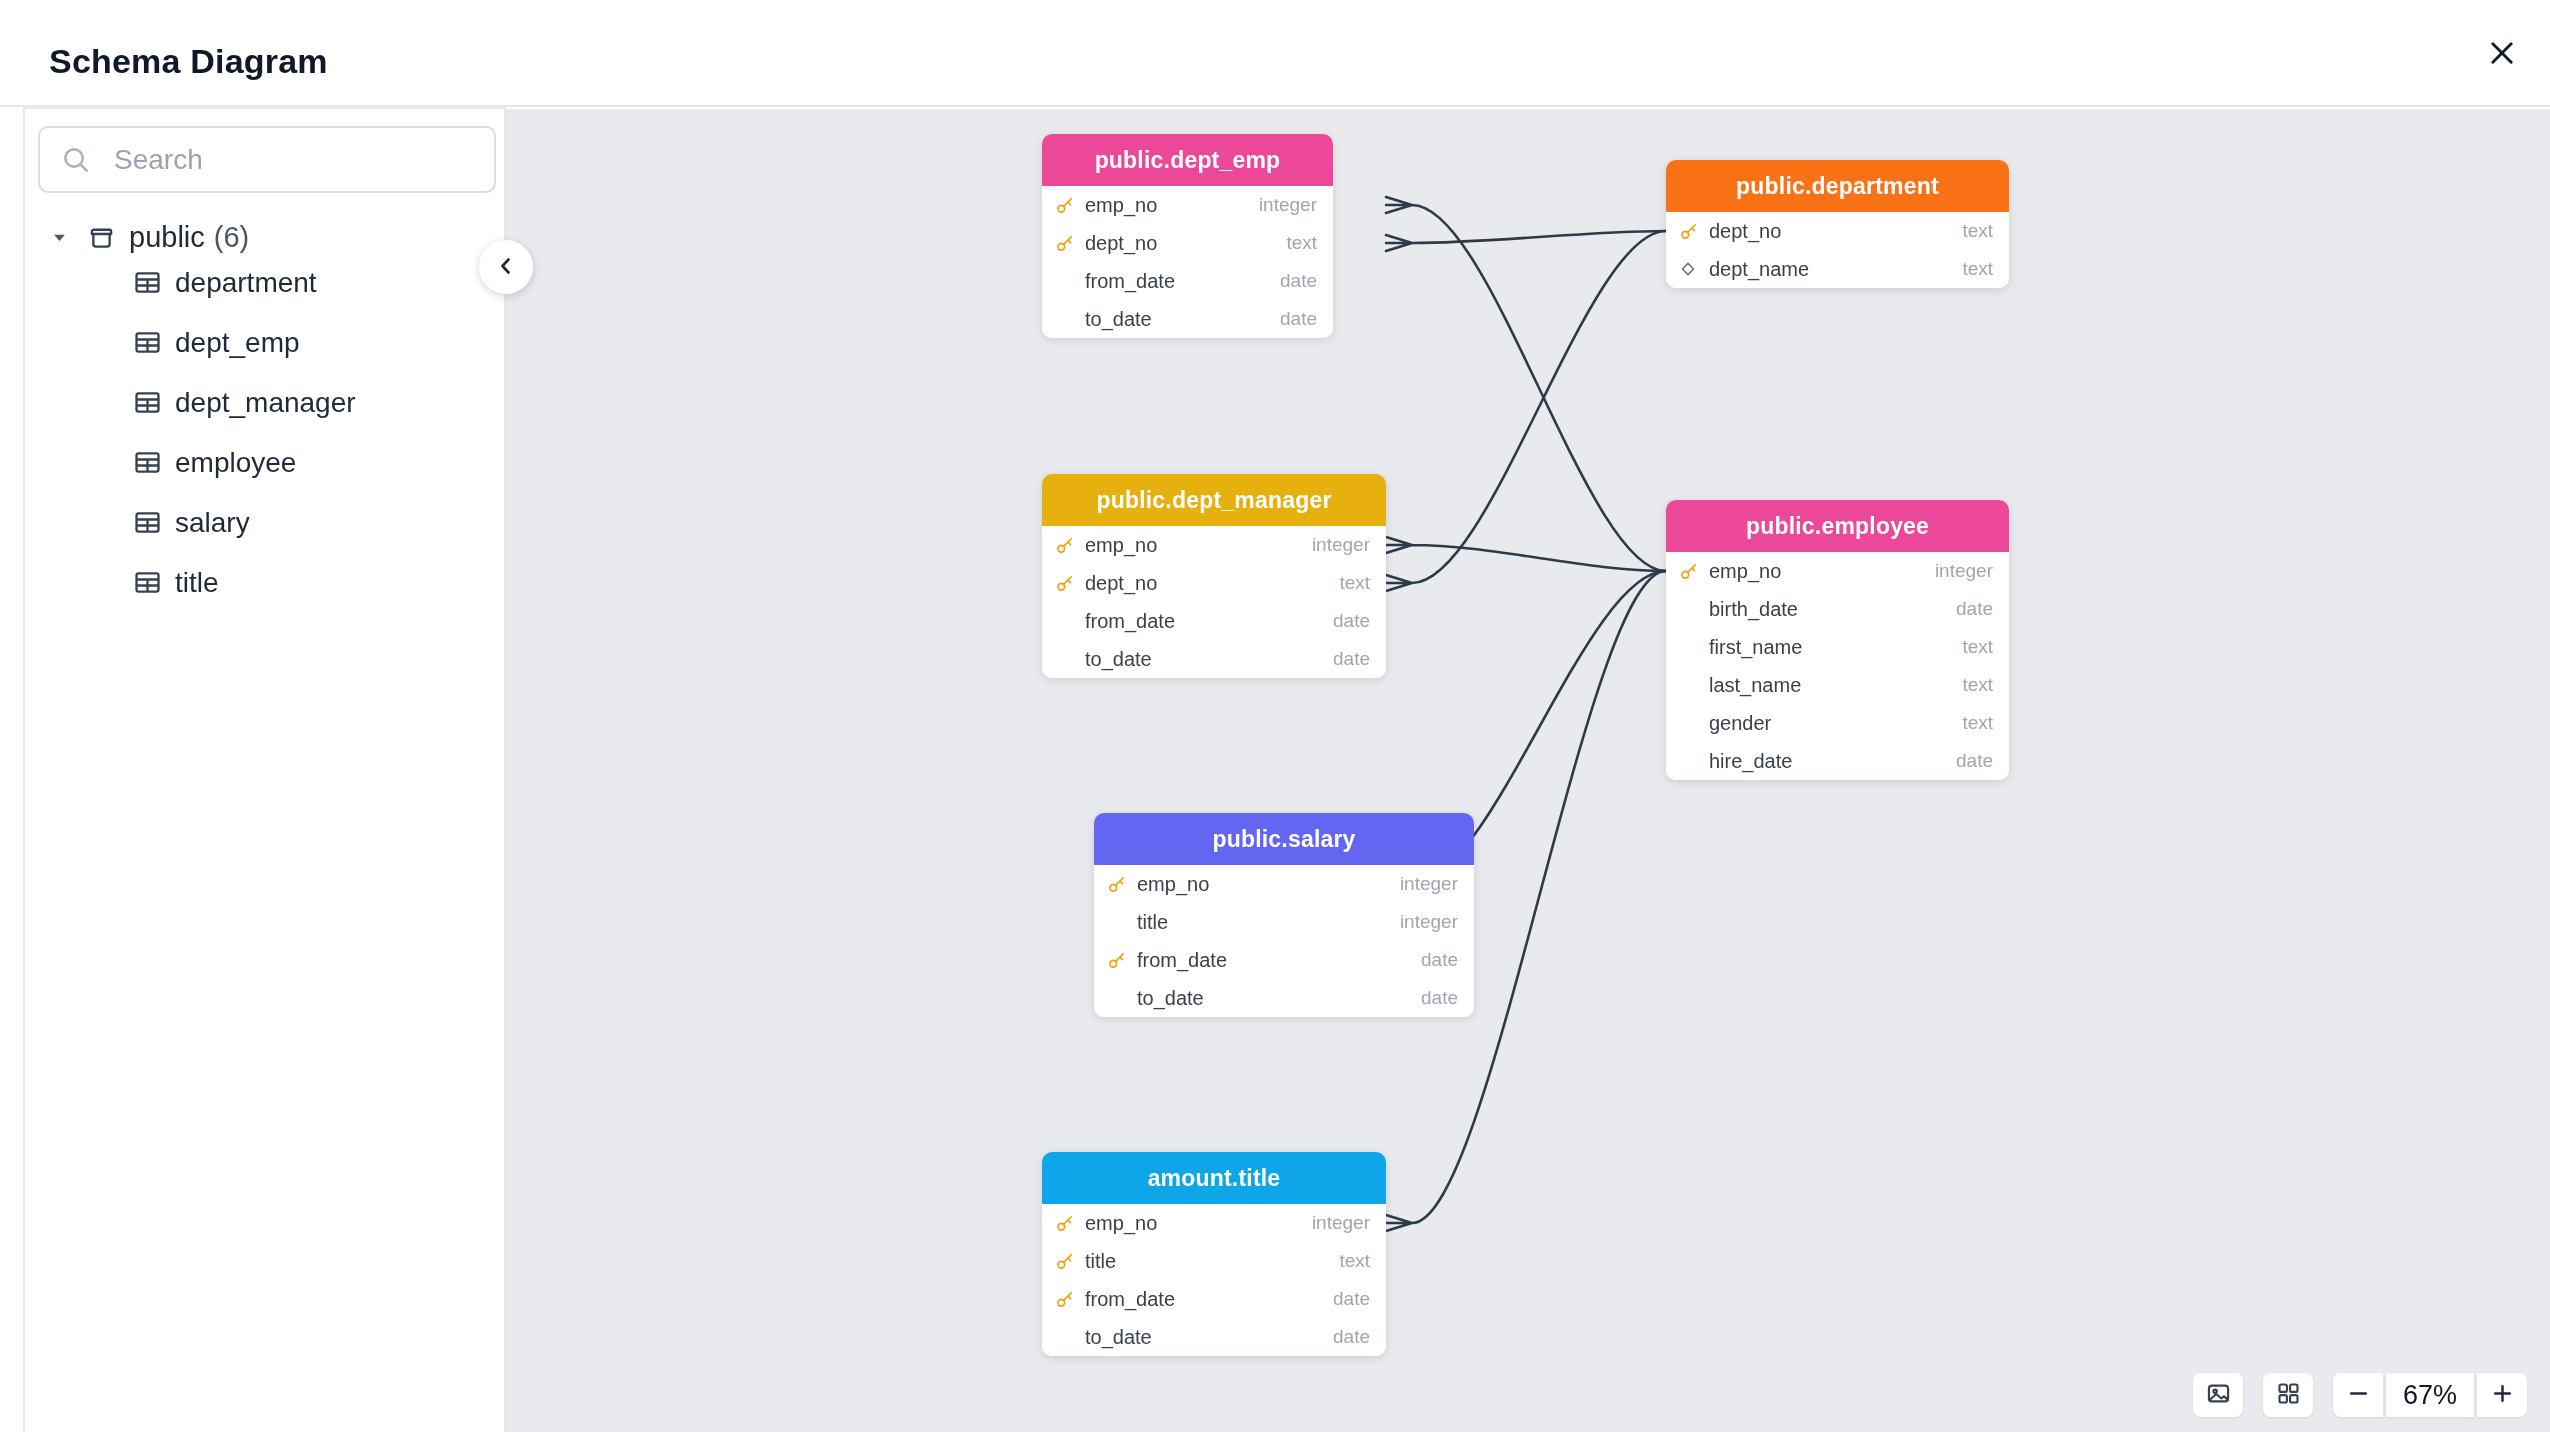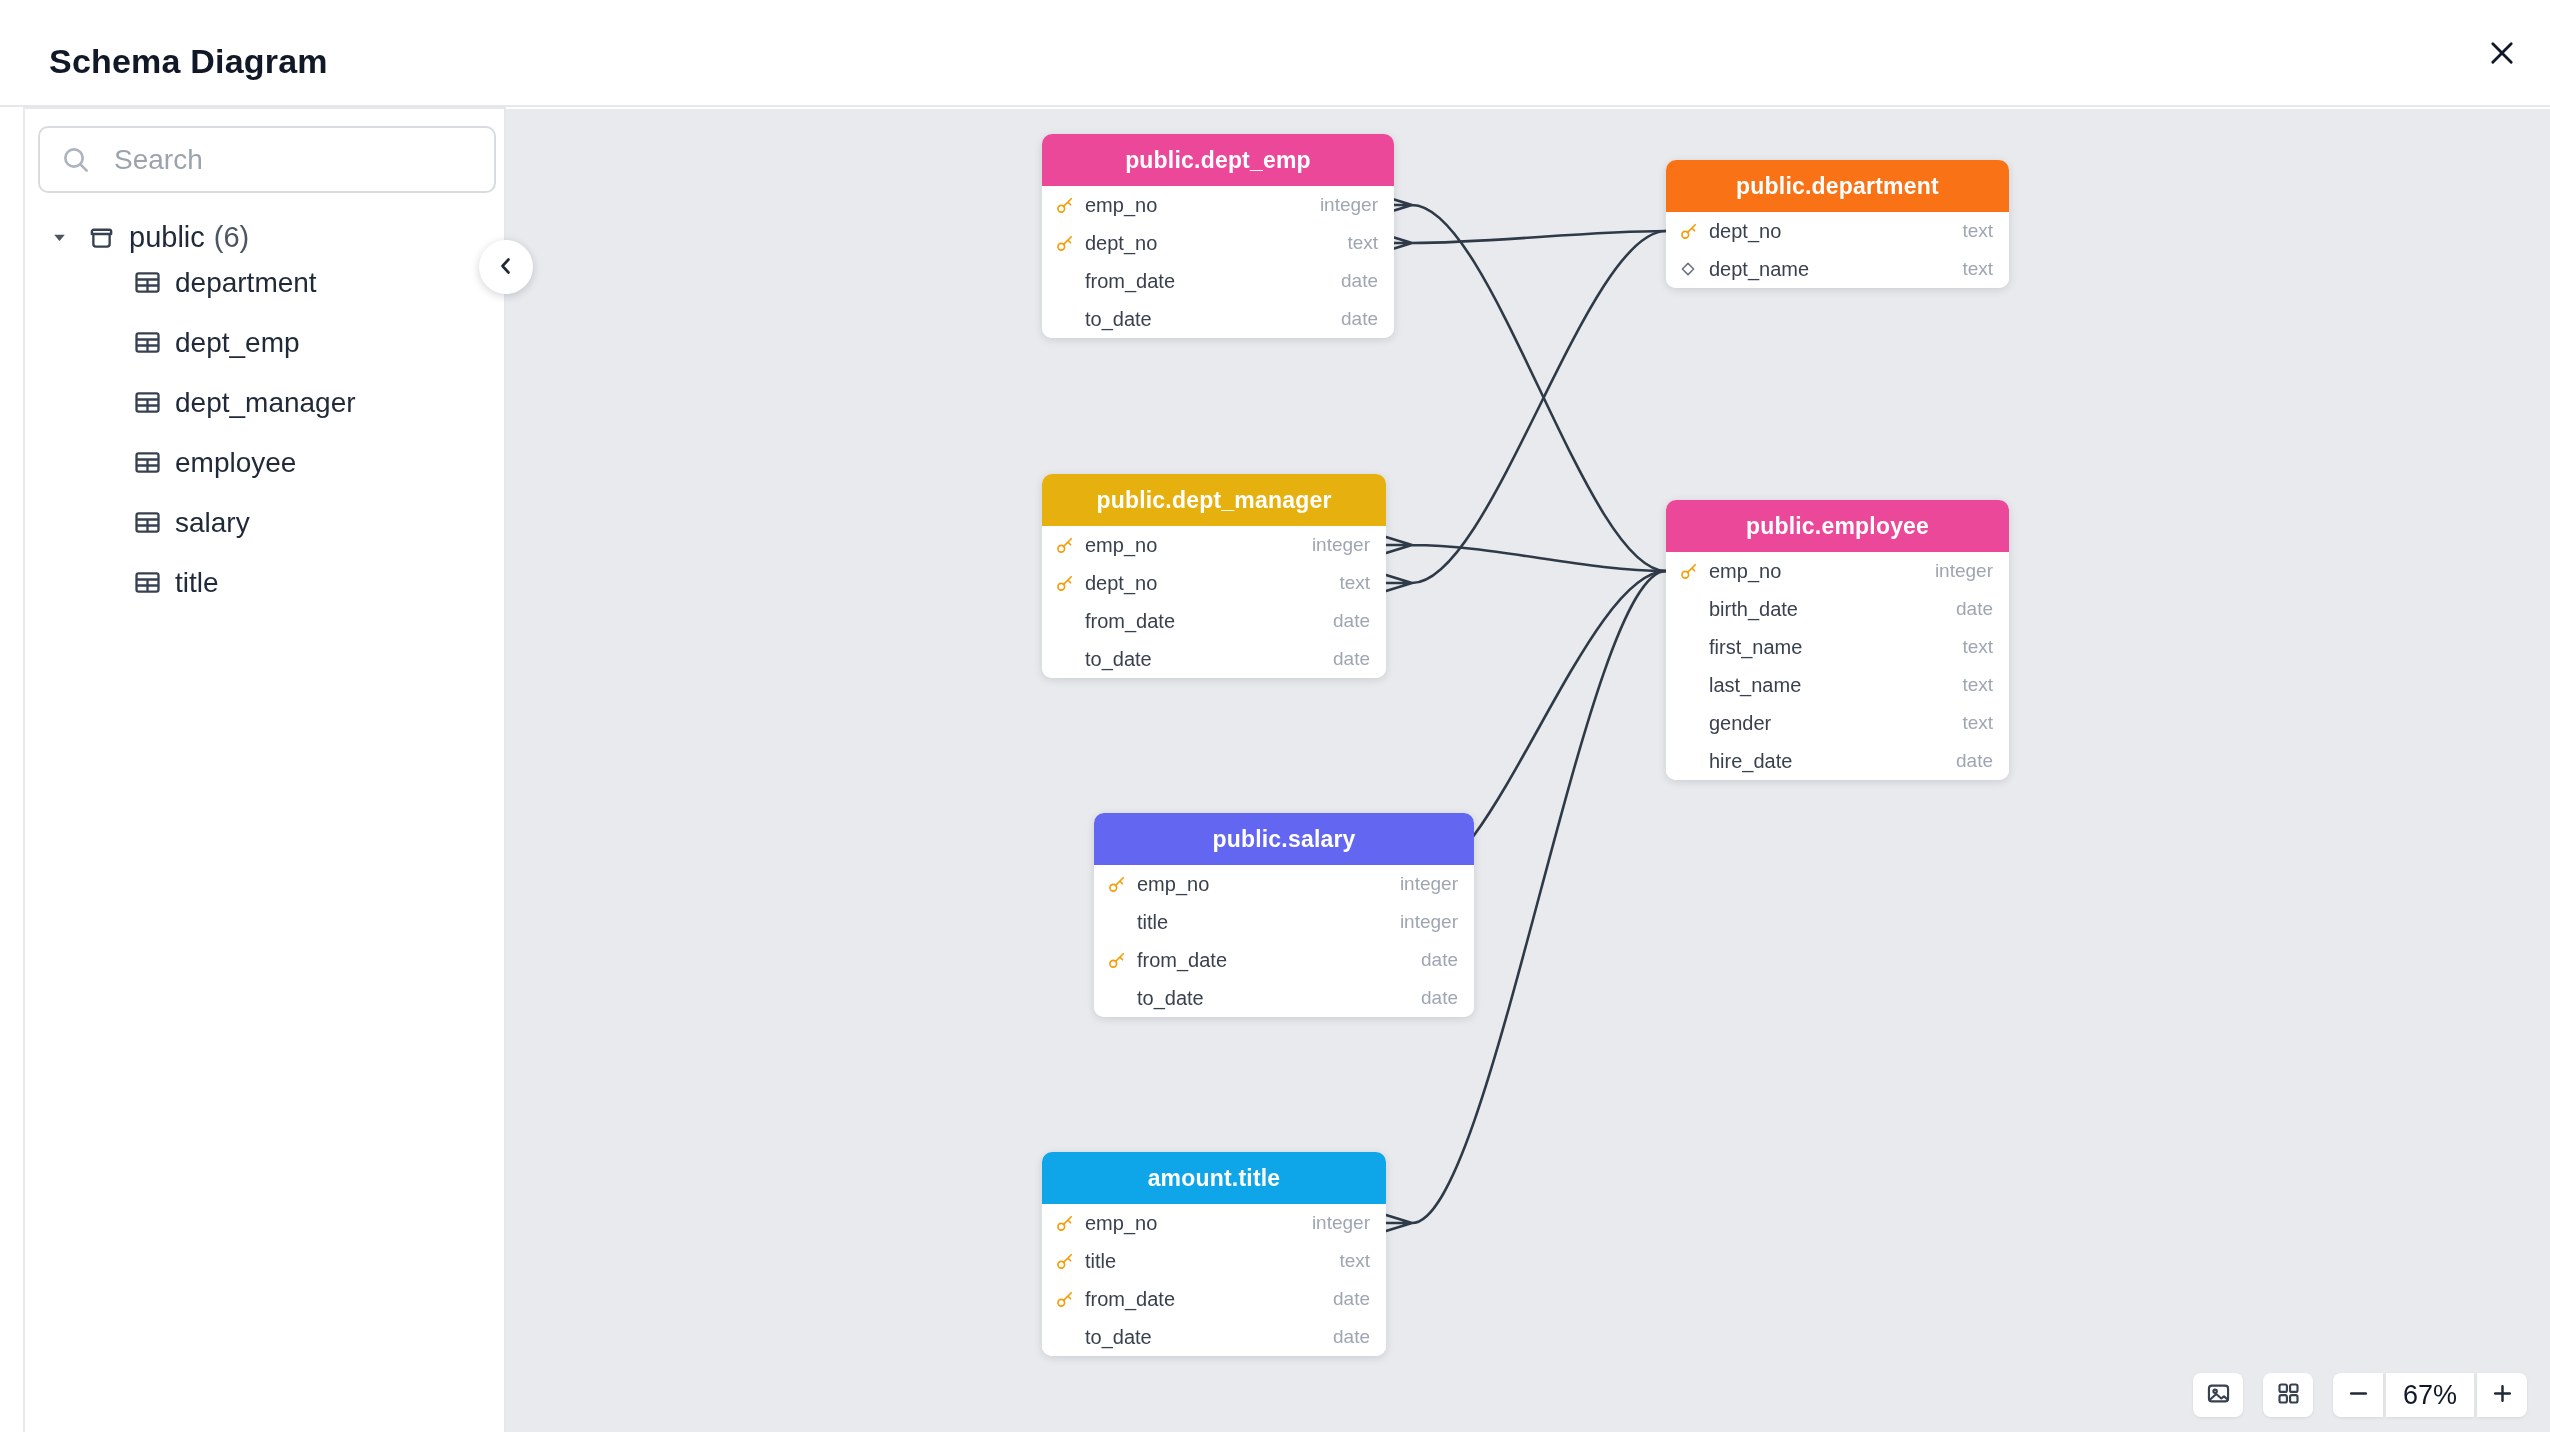--- a/index.html
+++ b/index.html
@@ -91,21 +91,21 @@
   <svg class="edges-svg" width="2550" height="1432" viewBox="0 0 2550 1432">
       <path d="M 1386 197 L 1412 205 M 1386 213 L 1412 205 M 1386 205 L 1412 205 C 1492 205 1586 571 1666 571" fill="none" stroke="#2f3a48" stroke-width="2.6" stroke-linecap="round"></path>
       <path d="M 1386 235 L 1412 243 M 1386 251 L 1412 243 M 1386 243 L 1412 243 C 1492 243 1586 231 1666 231" fill="none" stroke="#2f3a48" stroke-width="2.6" stroke-linecap="round"></path>
       <path d="M 1386 537 L 1412 545 M 1386 553 L 1412 545 M 1386 545 L 1412 545 C 1492 545 1586 571 1666 571" fill="none" stroke="#2f3a48" stroke-width="2.6" stroke-linecap="round"></path>
       <path d="M 1386 575 L 1412 583 M 1386 591 L 1412 583 M 1386 583 L 1412 583 C 1492 583 1586 231 1666 231" fill="none" stroke="#2f3a48" stroke-width="2.6" stroke-linecap="round"></path>
       <path d="M 1386 876 L 1412 884 M 1386 892 L 1412 884 M 1386 884 L 1412 884 C 1492 884 1586 571 1666 571" fill="none" stroke="#2f3a48" stroke-width="2.6" stroke-linecap="round"></path>
       <path d="M 1386 1215 L 1412 1223 M 1386 1231 L 1412 1223 M 1386 1223 L 1412 1223 C 1492 1223 1586 571 1666 571" fill="none" stroke="#2f3a48" stroke-width="2.6" stroke-linecap="round"></path>
     </svg>
 
   <div id="nodes-layer">
-      <div class="node" style="left: 1042px; top: 134px; width: 352px;">
+      <div class="node" style="left: 1042px; top: 134px; width: 291px;">
         <div class="node-header" style="background: rgb(236, 72, 153);">public.dept_emp</div>
         <div class="node-row">
           <span class="ficon">
             <svg width="20" height="20" viewBox="0 0 24 24" fill="none" stroke="#F59E0B" stroke-width="2" stroke-linecap="round" stroke-linejoin="round">
               <circle cx="7.5" cy="16.5" r="4"></circle>
               <path d="M10.3 13.7 L19.5 4.5 M15.5 8.5 l3.2 3.2"></path>
             </svg>
           </span>
           <span class="fname">emp_no</span>
           <span class="ftype">integer</span>

